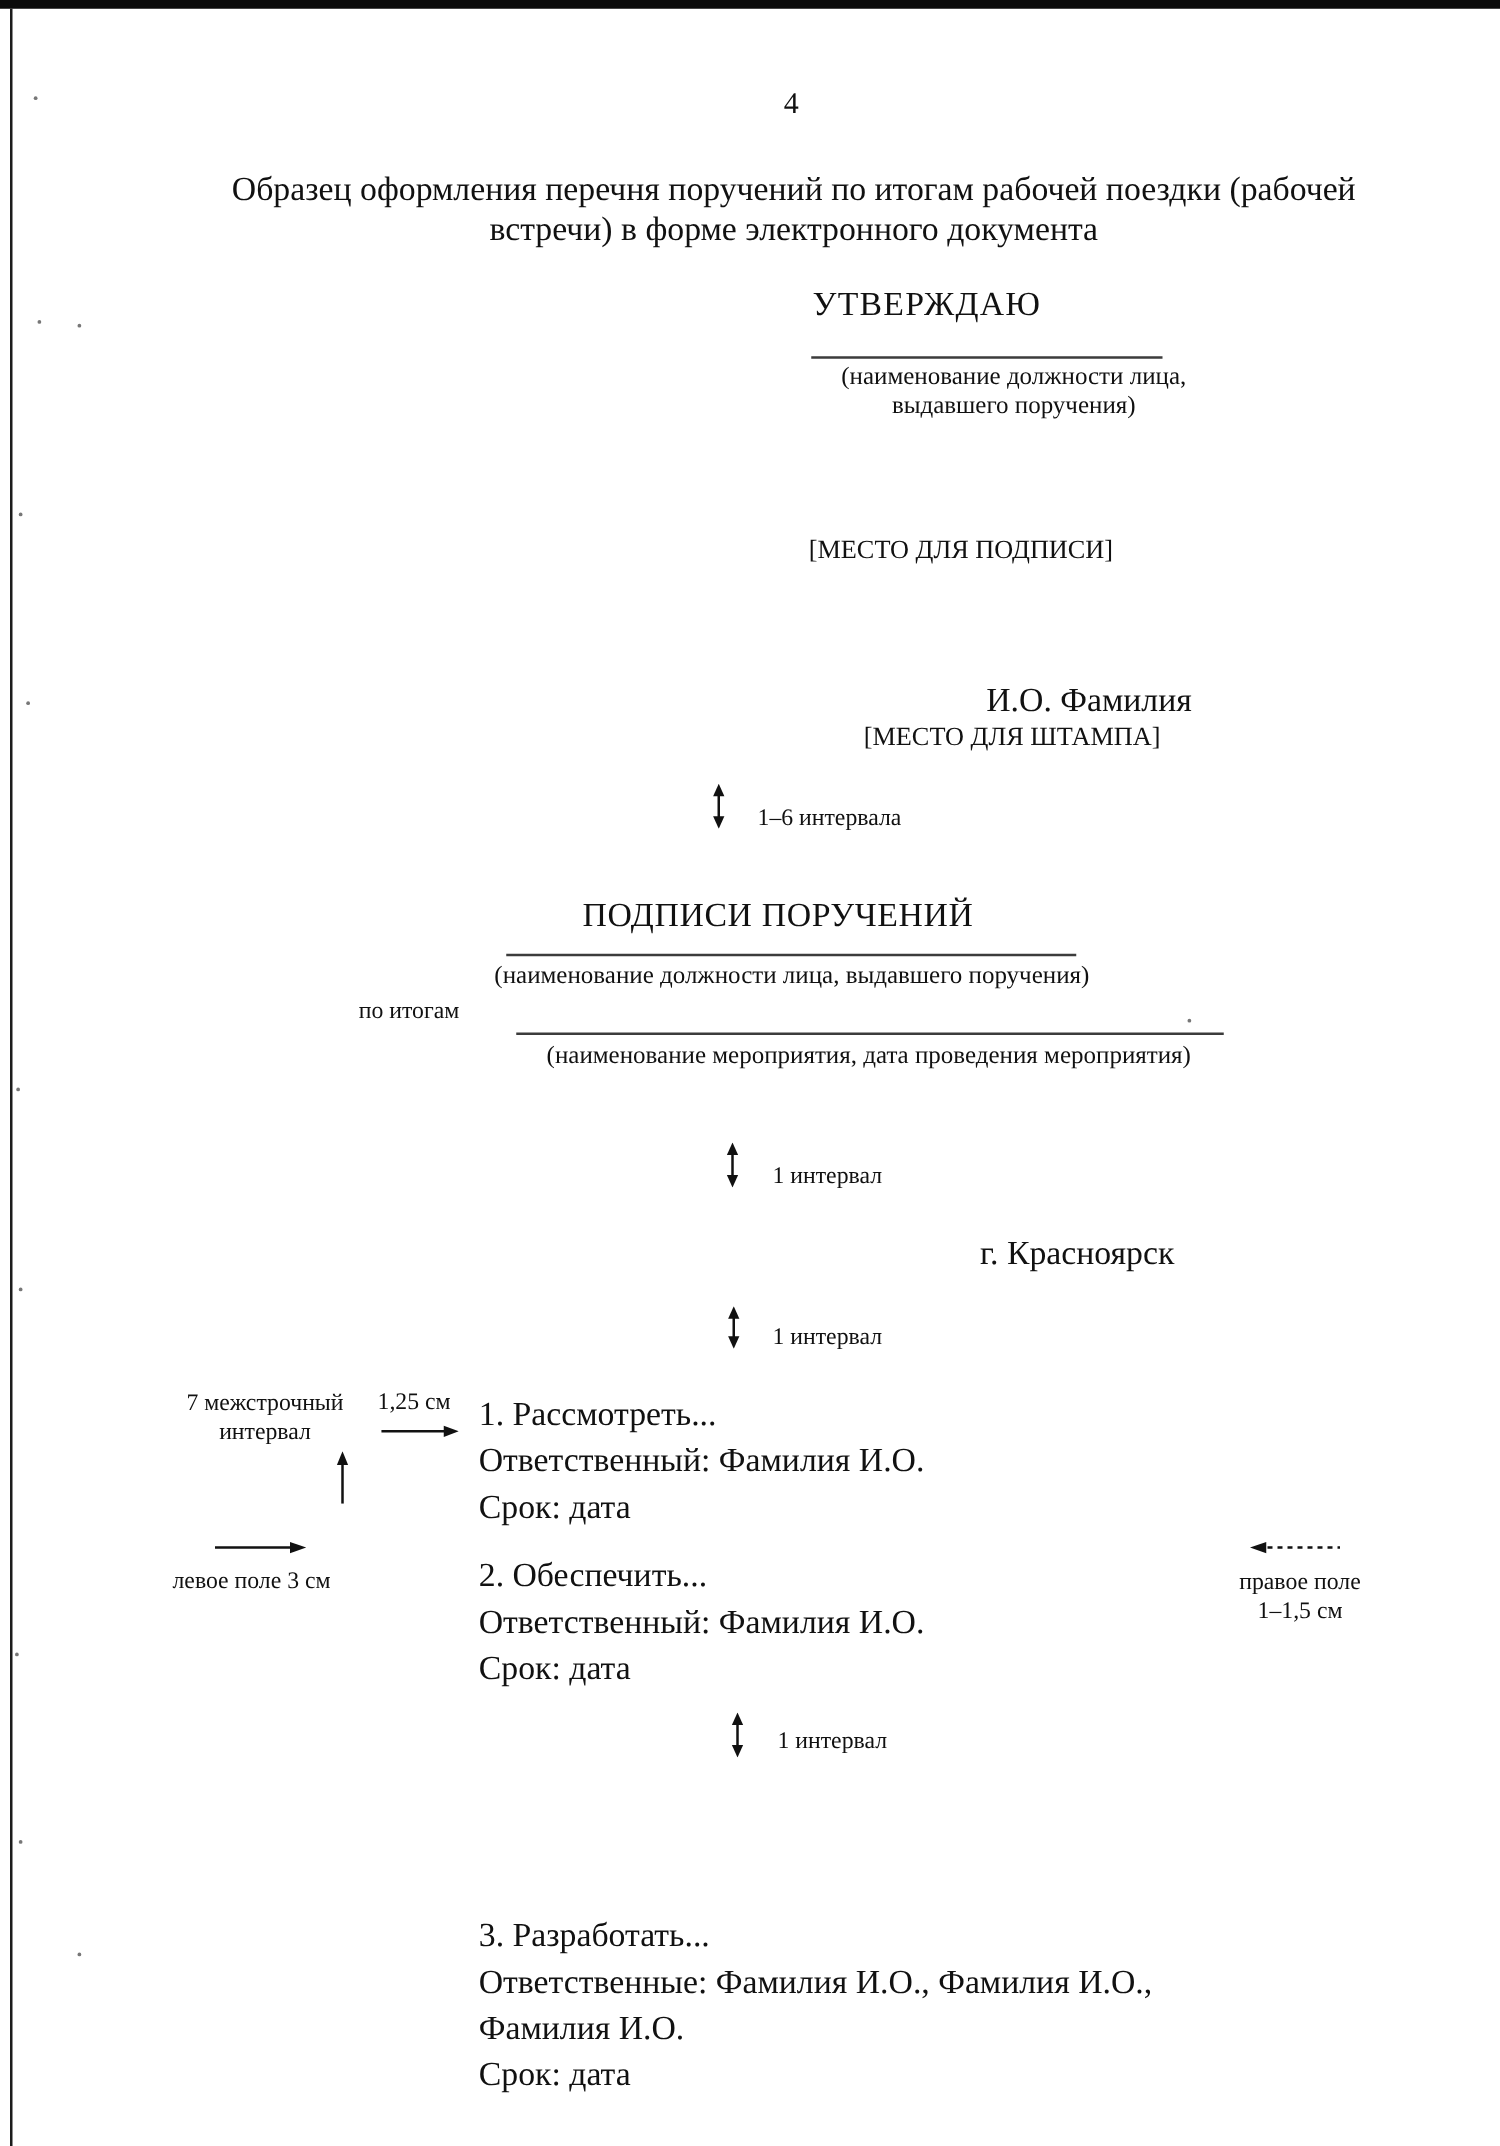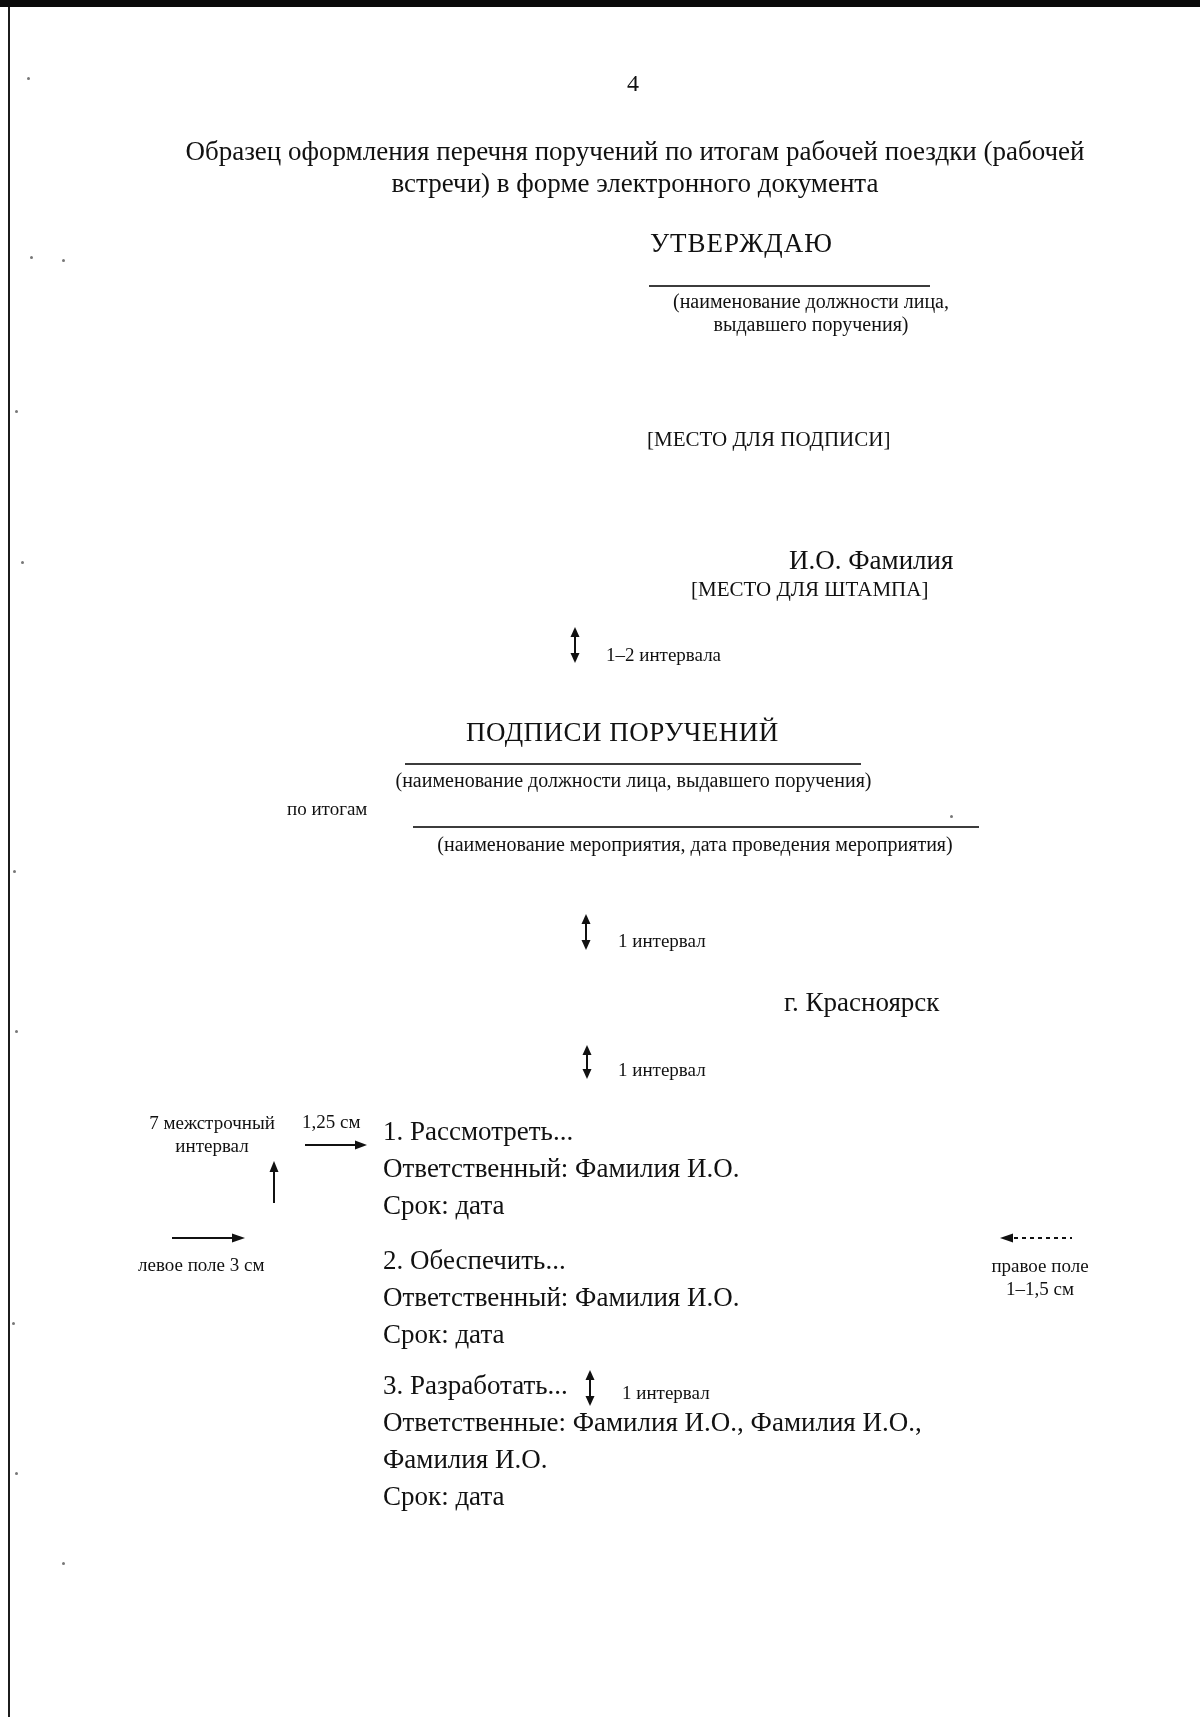--- a/index.html
+++ b/index.html
@@ -47,21 +47,21 @@
   #v-arrow-3{left:580px;top:1045px;}
   #v-arrow-4{left:583px;top:1370px;}
   #indent-arrow{left:305px;top:1138px;}
   #up-arrow{left:267px;top:1161px;}
   #left-margin-arrow{left:172px;top:1231px;}
   #right-margin-arrow{left:1000px;top:1231px;}
   
   .item{position:absolute;left:383px;font-size:27px;line-height:37px;}
   #item-1{top:1113px;}
   #item-2{top:1242px;}
-  #item-3{top:1367px;}
+  #item-3{top:1530px;}
 </style>
 </head>
 <body>
 
 <div id="page">
 
   <div id="edge-top"></div>
   <div id="edge-left"></div>
   <div class="speck" style="left:27px;top:77px"></div>
   <div class="speck" style="left:30px;top:256px"></div>
@@ -89,21 +89,21 @@
   </div>
   <div class="abs" id="signature-placeholder">[МЕСТО ДЛЯ ПОДПИСИ]</div>
   <div class="abs" id="approver-name">И.О. Фамилия</div>
   <div class="abs" id="stamp-placeholder">[МЕСТО ДЛЯ ШТАМПА]</div>
 
   <svg class="arr" id="v-arrow-1" width="14" height="36" viewBox="0 0 14 36">
     <line x1="7" y1="6" x2="7" y2="30" stroke="#111" stroke-width="2"></line>
     <polygon points="7,0 2.5,10 11.5,10" fill="#111"></polygon>
     <polygon points="7,36 2.5,26 11.5,26" fill="#111"></polygon>
   </svg>
-  <div class="abs note" id="interval-note-1">1–2 интервала</div>
+  <div class="abs note" id="interval-note-1">1–6 интервала</div>
 
   <div class="abs" id="list-heading">ПОДПИСИ ПОРУЧЕНИЙ</div>
   <div class="abs" id="heading-line"></div>
   <div class="abs center" id="heading-caption">(наименование должности лица, выдавшего поручения)</div>
   <div class="abs" id="po-itogam">по итогам</div>
   <div class="abs" id="event-line"></div>
   <div class="abs center" id="event-caption">(наименование мероприятия, дата проведения мероприятия)</div>
 
   <svg class="arr" id="v-arrow-2" width="14" height="36" viewBox="0 0 14 36">
     <line x1="7" y1="6" x2="7" y2="30" stroke="#111" stroke-width="2"></line>

